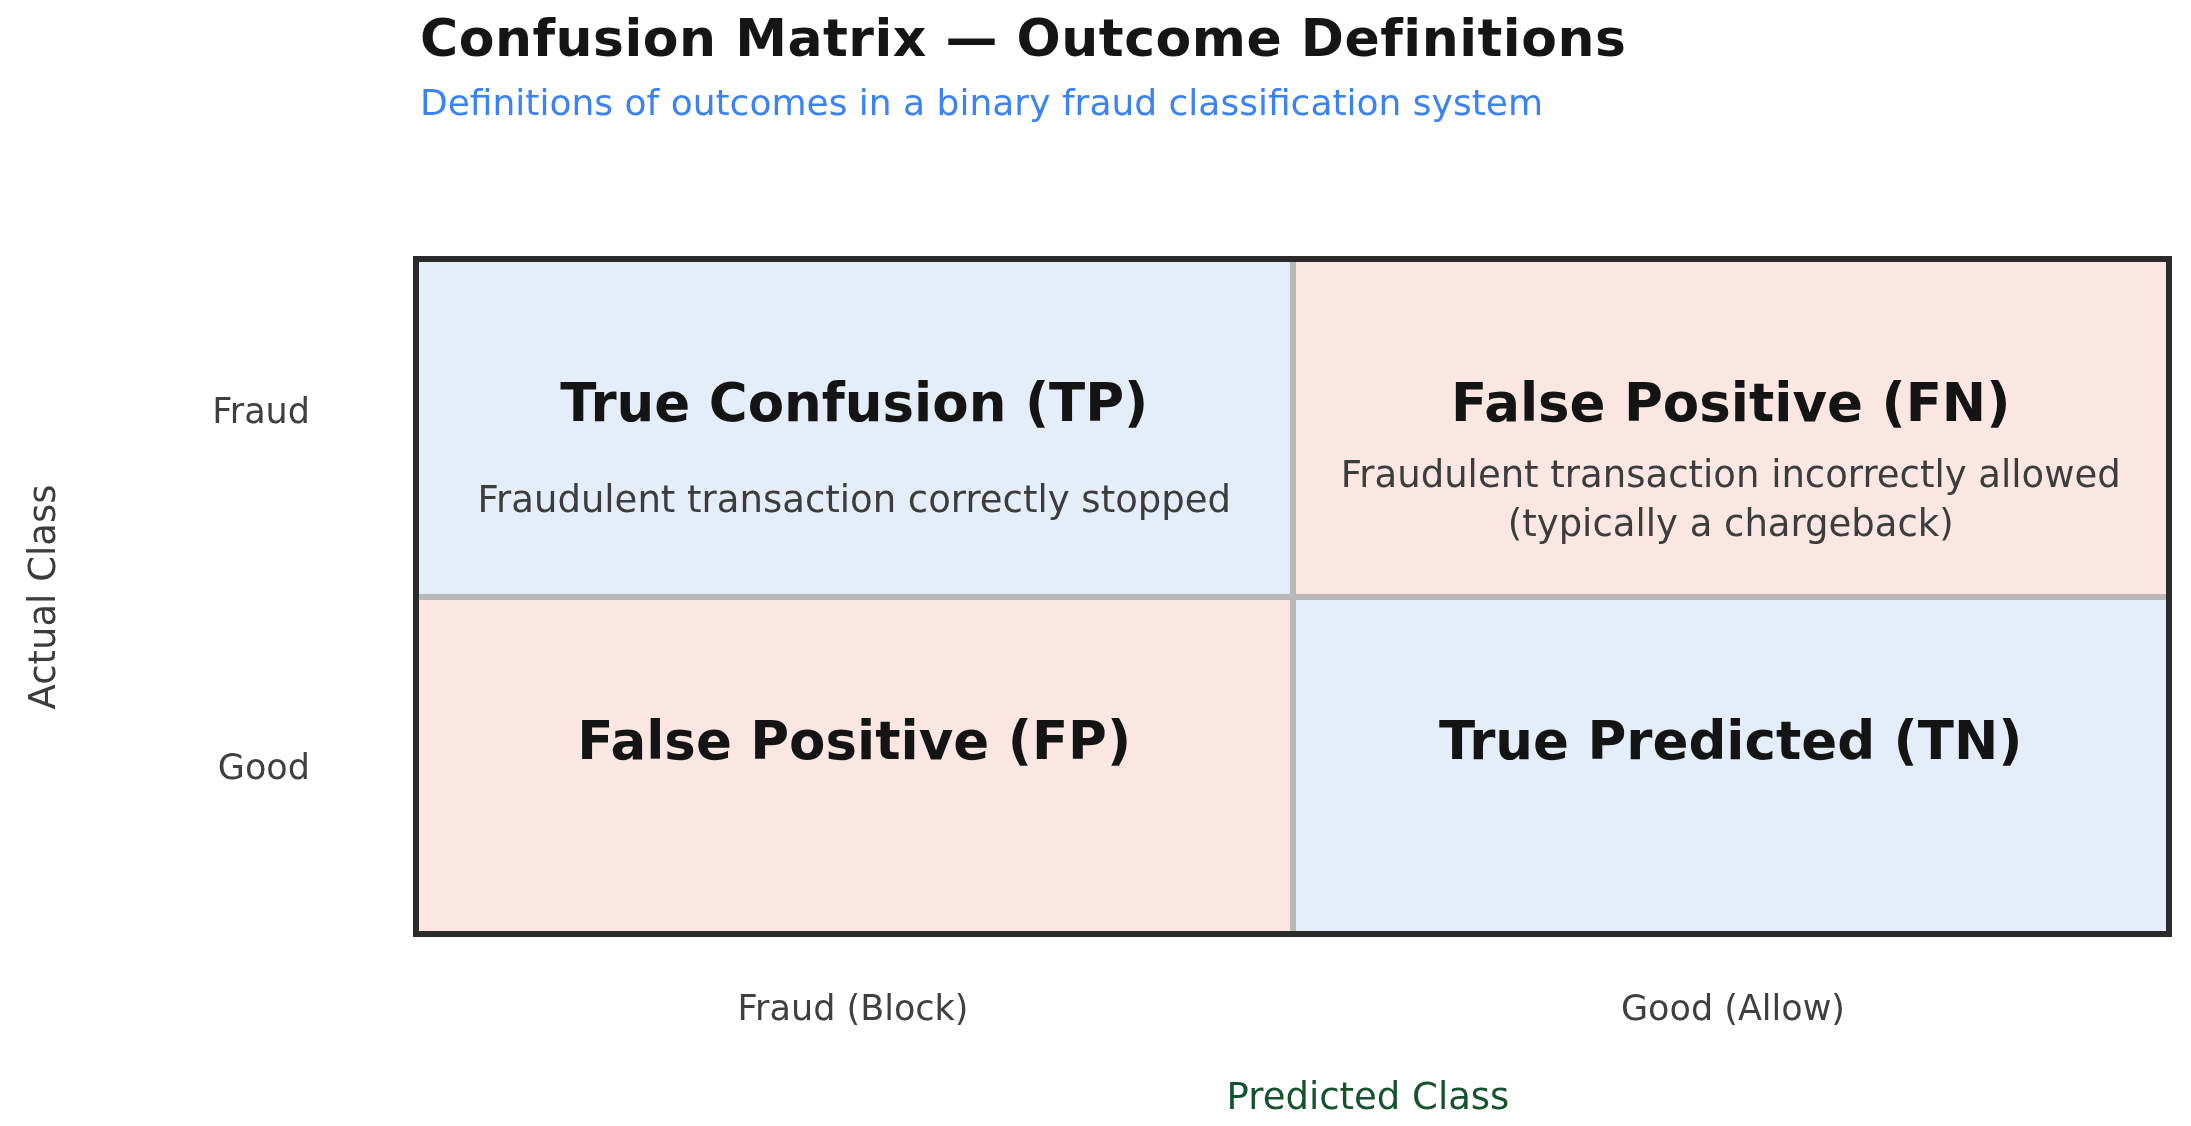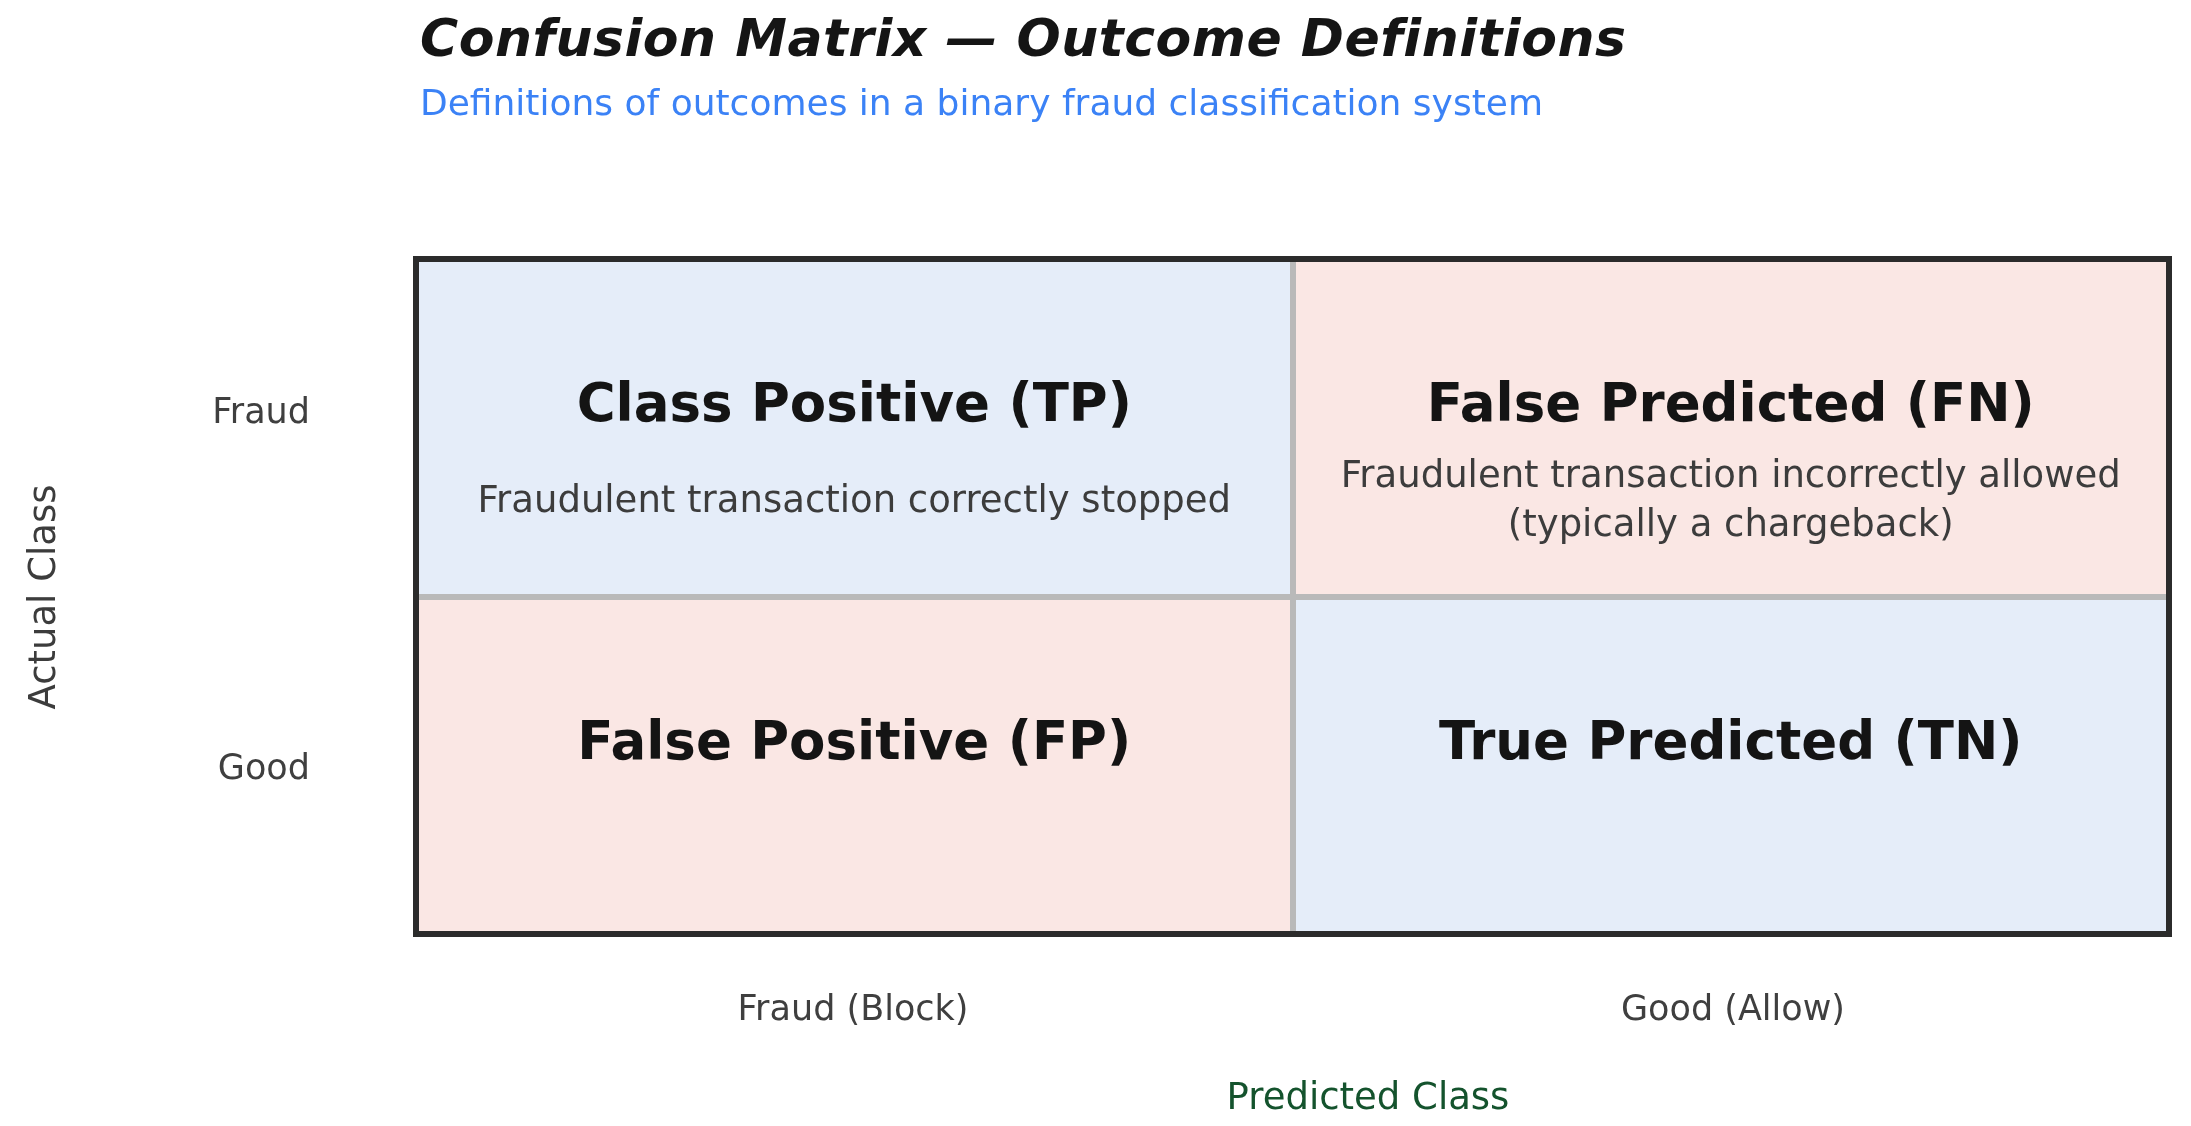--- a/index.html
+++ b/index.html
@@ -19,21 +19,20 @@
   
   .fig-title {
     position: absolute;
     left: 420px;
     top: 8px;
     font-size: 52px;
     font-weight: bold;
     color: #151515;
     letter-spacing: 0.5px;
     white-space: nowrap;
-    font-style: italic;
   }
   .fig-subtitle {
     position: absolute;
     left: 420px;
     top: 82px;
     font-size: 36px;
     color: #3b82f6;
     white-space: nowrap;
   }
 
@@ -129,26 +128,26 @@
 
 <div class="canvas">
 
   <div class="fig-title">Confusion Matrix — Outcome Definitions</div>
 
   <div class="fig-subtitle">Definitions of outcomes in a binary fraud classification system</div>
 
   <div class="matrix">
 
     <div class="cell" style="background: rgb(229, 237, 249);">
-      <div class="cell-title">Class Positive (TP)</div>
+      <div class="cell-title">True Confusion (TP)</div>
       <div class="cell-desc">Fraudulent transaction correctly stopped</div>
     </div>
 
     <div class="cell" style="background: rgb(250, 231, 228);">
-      <div class="cell-title">False Predicted (FN)</div>
+      <div class="cell-title">False Positive (FN)</div>
       <div class="cell-desc">Fraudulent transaction incorrectly allowed
 (typically a chargeback)</div>
     </div>
 
     <div class="cell" style="background: rgb(250, 231, 228);">
       <div class="cell-title">False Positive (FP)</div>
     </div>
 
     <div class="cell" style="background: rgb(229, 237, 249);">
       <div class="cell-title">True Predicted (TN)</div>

